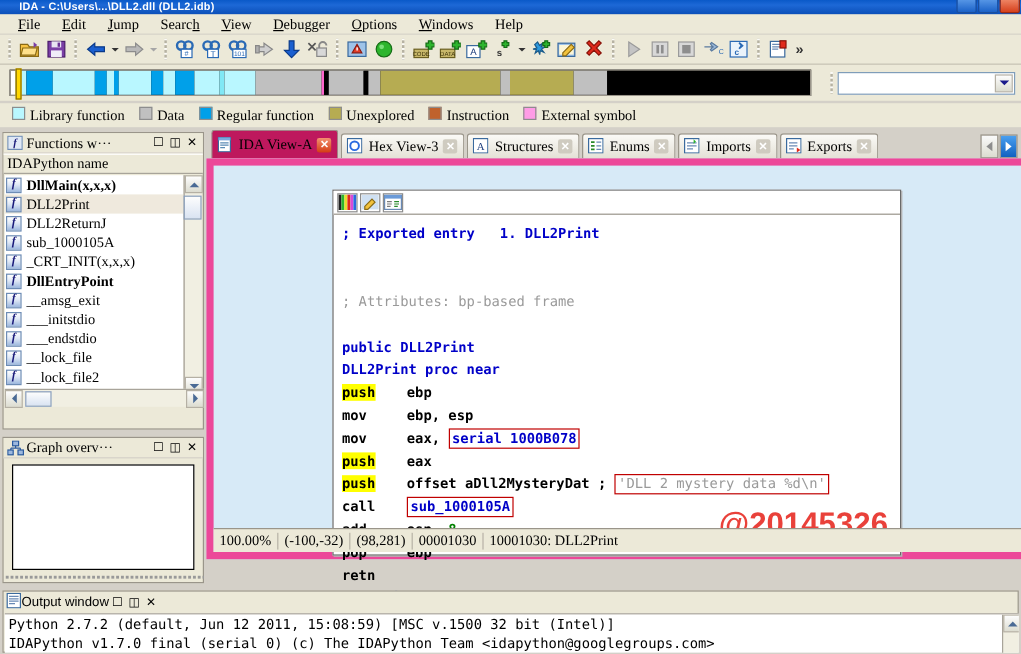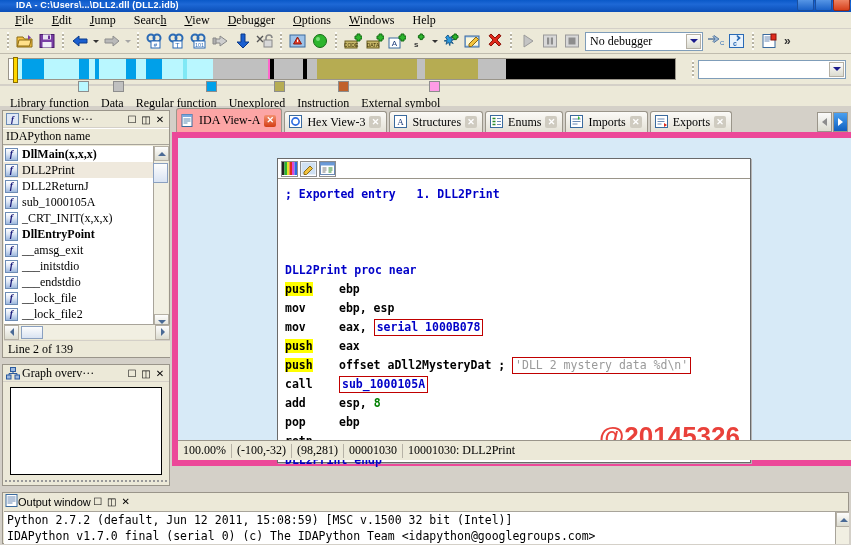--- a/index.html
+++ b/index.html
@@ -94,21 +94,21 @@
   .search-wrap { margin-left: 12px; display:flex; align-items:center; }
   .search-box {
     width: 148px; height: 19px; background: #fff; border: 1px solid #7f9db9; position: relative;
   }
 
   
   .legend {
     position: absolute; top: 86px; left: 0; width: 851px; height: 20px;
     background: #ece9d8; display: flex; align-items: center; padding-left: 10px; gap: 4px;
   }
-  .lg-item { display: flex; align-items: flex-end; gap: 4px; margin-right: 8px; flex-direction: column; }
+  .lg-item { display: flex; align-items: flex-start; gap: 4px; margin-right: 8px; }
   .lg-sw { width: 11px; height: 11px; border: 1px solid #8d8d8d; }
   .lg-lb { font-family: "Liberation Serif", serif; font-size: 12px; color: #000; white-space: nowrap; }
 
   
   .fn-panel {
     position: absolute; left: 2px; top: 110px; width: 168px; height: 248px;
     background: #ece9d8; border: 1px solid #9a958a;
   }
   .panel-title {
     height: 17px; display: flex; align-items: center; padding: 0 2px;
@@ -199,21 +199,21 @@
     background: #d4d0c8;
   }
   .tabstrip { display: flex; align-items: flex-end; height: 24px; padding-left: 4px; position: relative; }
   .tab {
     height: 21px; display: flex; align-items: center; gap: 4px; padding: 0 5px 0 4px;
     background: linear-gradient(to bottom,#fbfaf7,#e4e1d6);
     border: 1px solid #9a958a; border-bottom: none;
     border-radius: 3px 3px 0 0; margin-right: 2px;
     font-family: "Liberation Serif", serif; font-size: 12px; color: #000; white-space: nowrap;
   }
-  .tab.active { height: 24px; background: #fca5a5; border-color: #9a958a; font-weight: normal; }
+  .tab.active { height: 24px; background: #be185d; border-color: #9a958a; font-weight: normal; }
   .tab .tab-close {
     width: 12px; height: 12px; border-radius: 2px; display:flex; align-items:center; justify-content:center;
     background: #cfcbc0; color:#fff; font-size:9px; font-weight:bold; line-height:1;
     font-family:"Liberation Sans",sans-serif;
   }
   .tab.active .tab-close { background: linear-gradient(to bottom,#f39070,#d43d14); }
   .tab-ico { width:14px; height:14px; flex:none; }
   .tab-nav { position:absolute; right:2px; bottom:0; display:flex; gap:1px; }
   .tn-btn {
     width:15px; height:20px; background: linear-gradient(to bottom,#fafafa,#dcdcd0);
@@ -467,24 +467,20 @@
           <rect x="1.5" y="2" width="13" height="12" fill="#d8d8d8" stroke="#9a9a9a"></rect>
           <rect x="5" y="4.5" width="2.2" height="7" fill="#8d8d8d"></rect>
           <rect x="8.8" y="4.5" width="2.2" height="7" fill="#8d8d8d"></rect>
         </svg>
     </div>
     <div class="tb-ico">
       <svg width="16" height="16" viewBox="0 0 16 16">
           <rect x="1.5" y="2" width="13" height="12" fill="#d8d8d8" stroke="#9a9a9a"></rect>
           <rect x="4.5" y="4.5" width="7" height="7" fill="#8d8d8d"></rect>
         </svg>
-    </div>
-    <div class="dbg-combo">
-      <span class="txt">No debugger</span>
-      <div class="combo-btn"></div>
     </div>
     <div class="tb-ico">
       <svg width="18" height="16" viewBox="0 0 18 16">
           <path d="M2 6h7l-2-2.5 1-1L13 6l-5 3.5-1-1L9 6H2z" fill="#9ab8d8" stroke="#5a7a9e"></path>
           <text x="14" y="12" font-size="6" fill="#2a6ab5">C</text>
         </svg>
     </div>
     <div class="tb-ico">
       <svg width="17" height="16" viewBox="0 0 17 16">
           <rect x="1.5" y="1.5" width="14" height="13" fill="#eaf3fb" stroke="#2a6ab5"></rect>
@@ -640,23 +636,20 @@
     </div>
     <div class="sb-thumb"></div>
 
     <div class="scroll-h">
       <div class="sb-left"></div>
       <div class="sb-hthumb"></div>
       <div style="flex:1"></div>
       <div class="sb-right"></div>
     </div>
 
-    <div class="fn-status">
-      <span>Line 2 of 139</span>
-    </div>
   </div>
 
   <div class="go-panel">
     <div class="panel-title">
       <span class="pt-ico">
         <svg width="14" height="13" viewBox="0 0 14 13">
             <rect x="4.5" y="0.5" width="5" height="4" fill="#9db8de" stroke="#2a5a9e"></rect>
             <rect x="0.5" y="8" width="4.5" height="4" fill="#9db8de" stroke="#2a5a9e"></rect>
             <rect x="9" y="8" width="4.5" height="4" fill="#9db8de" stroke="#2a5a9e"></rect>
             <path d="M7 4.5v2M3 6.5h8M3 6.5V8M11 6.5V8" stroke="#2a5a9e"></path>
@@ -757,21 +750,23 @@
                 <rect x="0.5" y="0.5" width="14" height="3" fill="#6a9ad8"></rect>
                 <path d="M2.5 6h4M2.5 8h4M2.5 10h3" stroke="#7a7a7a"></path>
                 <path d="M8.5 6h4M8.5 8h4M8.5 10h3" stroke="#2a8a2a"></path>
               </svg>
           </div>
         </div>
         <div class="code-area" id="codearea">
             <div class="code-line"><span class="cmt">; Exported entry   1. DLL2Print</span></div>
             <div class="code-line">&nbsp;</div>
             <div class="code-line">&nbsp;</div>
+            <div class="code-line"><span class="cmt-grey">; Attributes: bp-based frame</span></div>
             <div class="code-line">&nbsp;</div>
+            <div class="code-line"><span class="kw">public DLL2Print</span></div>
             <div class="code-line"><span class="kw">DLL2Print proc near</span></div>
             <div class="code-line"><span class="mn-wrap"><span style="font-weight: bold; background: rgb(255, 255, 0);">push</span></span><span class="op">ebp</span></div>
             <div class="code-line"><span class="mn-wrap"><span style="font-weight: bold;">mov</span></span><span class="op">ebp, esp</span></div>
             <div class="code-line"><span class="mn-wrap"><span style="font-weight: bold;">mov</span></span><span class="op">eax, </span><span class="boxed kw">serial 1000B078</span></div>
             <div class="code-line"><span class="mn-wrap"><span style="font-weight: bold; background: rgb(255, 255, 0);">push</span></span><span class="op">eax</span></div>
             <div class="code-line"><span class="mn-wrap"><span style="font-weight: bold; background: rgb(255, 255, 0);">push</span></span><span class="op">offset aDll2MysteryDat ; </span><span class="boxed strcmt">'DLL 2 mystery data %d\n'</span></div>
             <div class="code-line"><span class="mn-wrap"><span style="font-weight: bold;">call</span></span><span class="boxed kw">sub_1000105A</span></div>
             <div class="code-line"><span class="mn-wrap"><span style="font-weight: bold;">add</span></span><span class="op">esp, </span><span class="num-green">8</span></div>
             <div class="code-line"><span class="mn-wrap"><span style="font-weight: bold;">pop</span></span><span class="op">ebp</span></div>
             <div class="code-line"><span class="mn-wrap"><span style="font-weight: bold;">retn</span></span></div>

